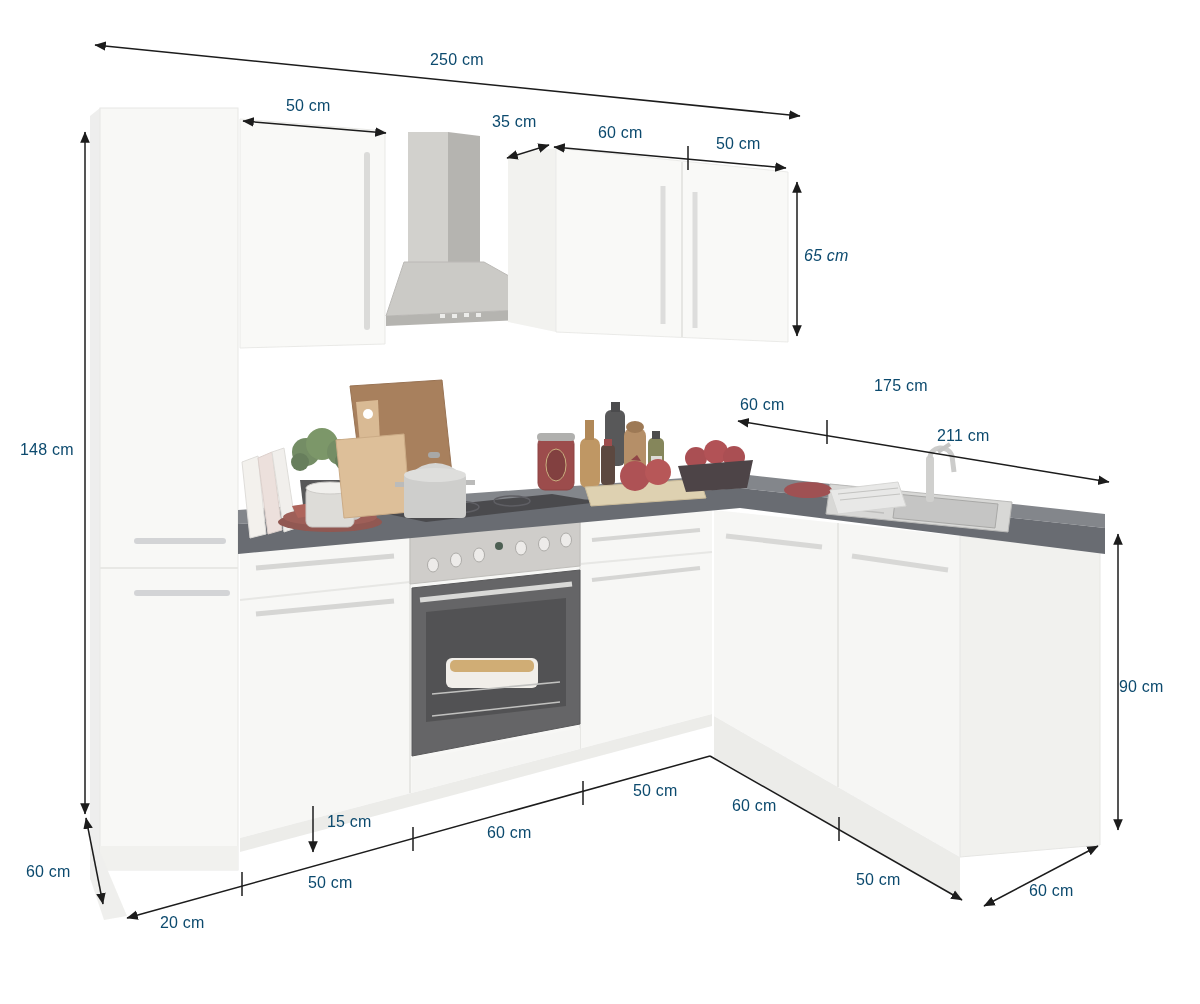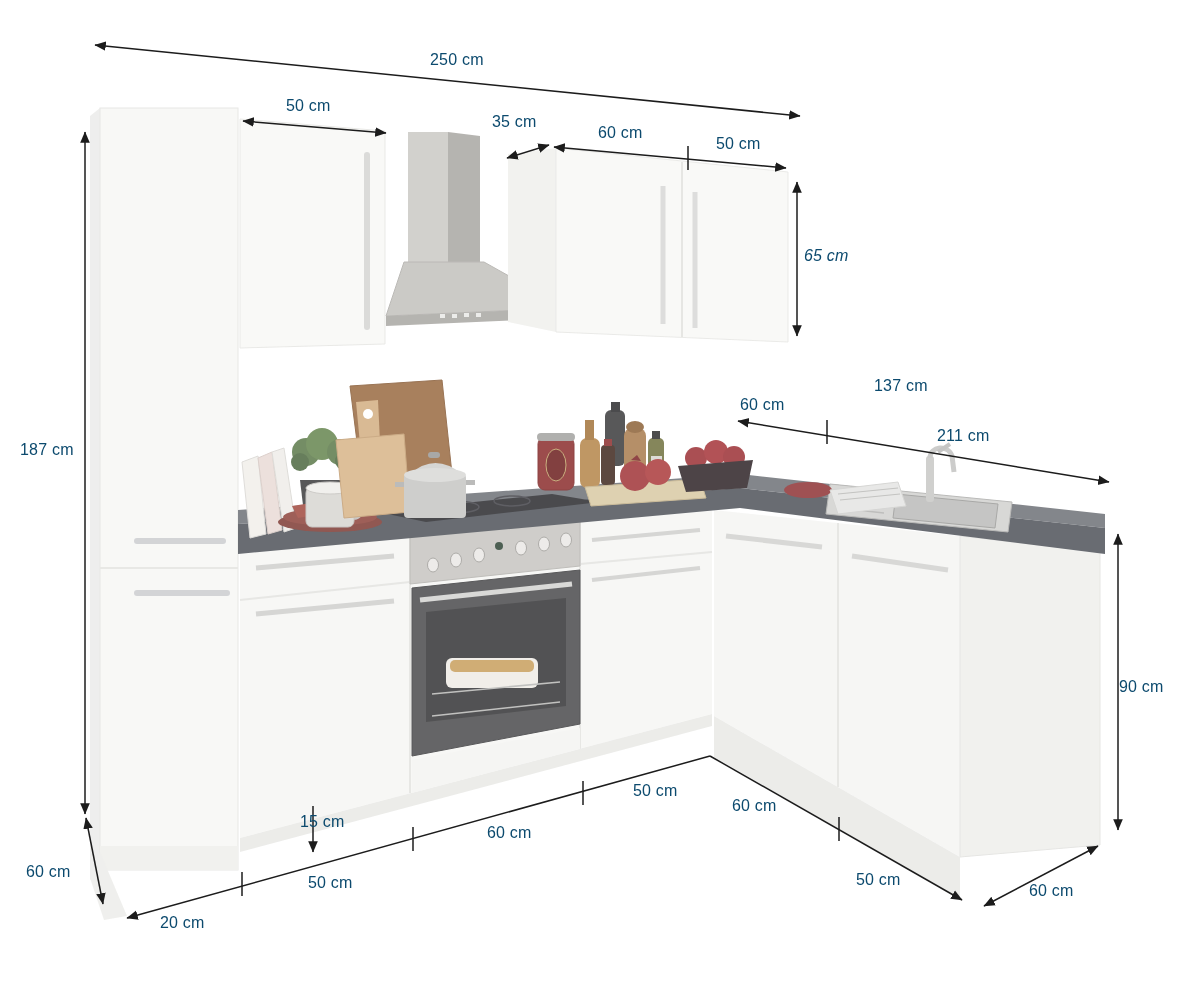--- a/index.html
+++ b/index.html
@@ -210,27 +210,27 @@
     <line x1="984" y1="906" x2="1098" y2="846" marker-start="url(#arw)" marker-end="url(#arw)"></line>
   </g>
 </svg>
 
   <span class="dim-label" style="left:430px;top:50px;">250 cm</span>
   <span class="dim-label" style="left:286px;top:96px;">50 cm</span>
   <span class="dim-label" style="left:492px;top:112px;">35 cm</span>
   <span class="dim-label" style="left:598px;top:123px;">60 cm</span>
   <span class="dim-label" style="left:716px;top:134px;">50 cm</span>
   <span class="dim-label" style="left:804px;top:246px;font-style:italic;">65 cm</span>
-  <span class="dim-label" style="left:20px;top:440px;">187 cm</span>
+  <span class="dim-label" style="left:20px;top:440px;">148 cm</span>
   <span class="dim-label" style="left:740px;top:395px;">60 cm</span>
-  <span class="dim-label" style="left:874px;top:376px;">137 cm</span>
+  <span class="dim-label" style="left:874px;top:376px;">175 cm</span>
   <span class="dim-label" style="left:937px;top:426px;">211 cm</span>
   <span class="dim-label" style="left:1119px;top:677px;">90 cm</span>
   <span class="dim-label" style="left:26px;top:862px;">60 cm</span>
-  <span class="dim-label" style="left:300px;top:812px;">15 cm</span>
+  <span class="dim-label" style="left:327px;top:812px;">15 cm</span>
   <span class="dim-label" style="left:160px;top:913px;">20 cm</span>
   <span class="dim-label" style="left:308px;top:873px;">50 cm</span>
   <span class="dim-label" style="left:487px;top:823px;">60 cm</span>
   <span class="dim-label" style="left:633px;top:781px;">50 cm</span>
   <span class="dim-label" style="left:732px;top:796px;">60 cm</span>
   <span class="dim-label" style="left:856px;top:870px;">50 cm</span>
   <span class="dim-label" style="left:1029px;top:881px;">60 cm</span>
 </div>
 
 </body></html>

